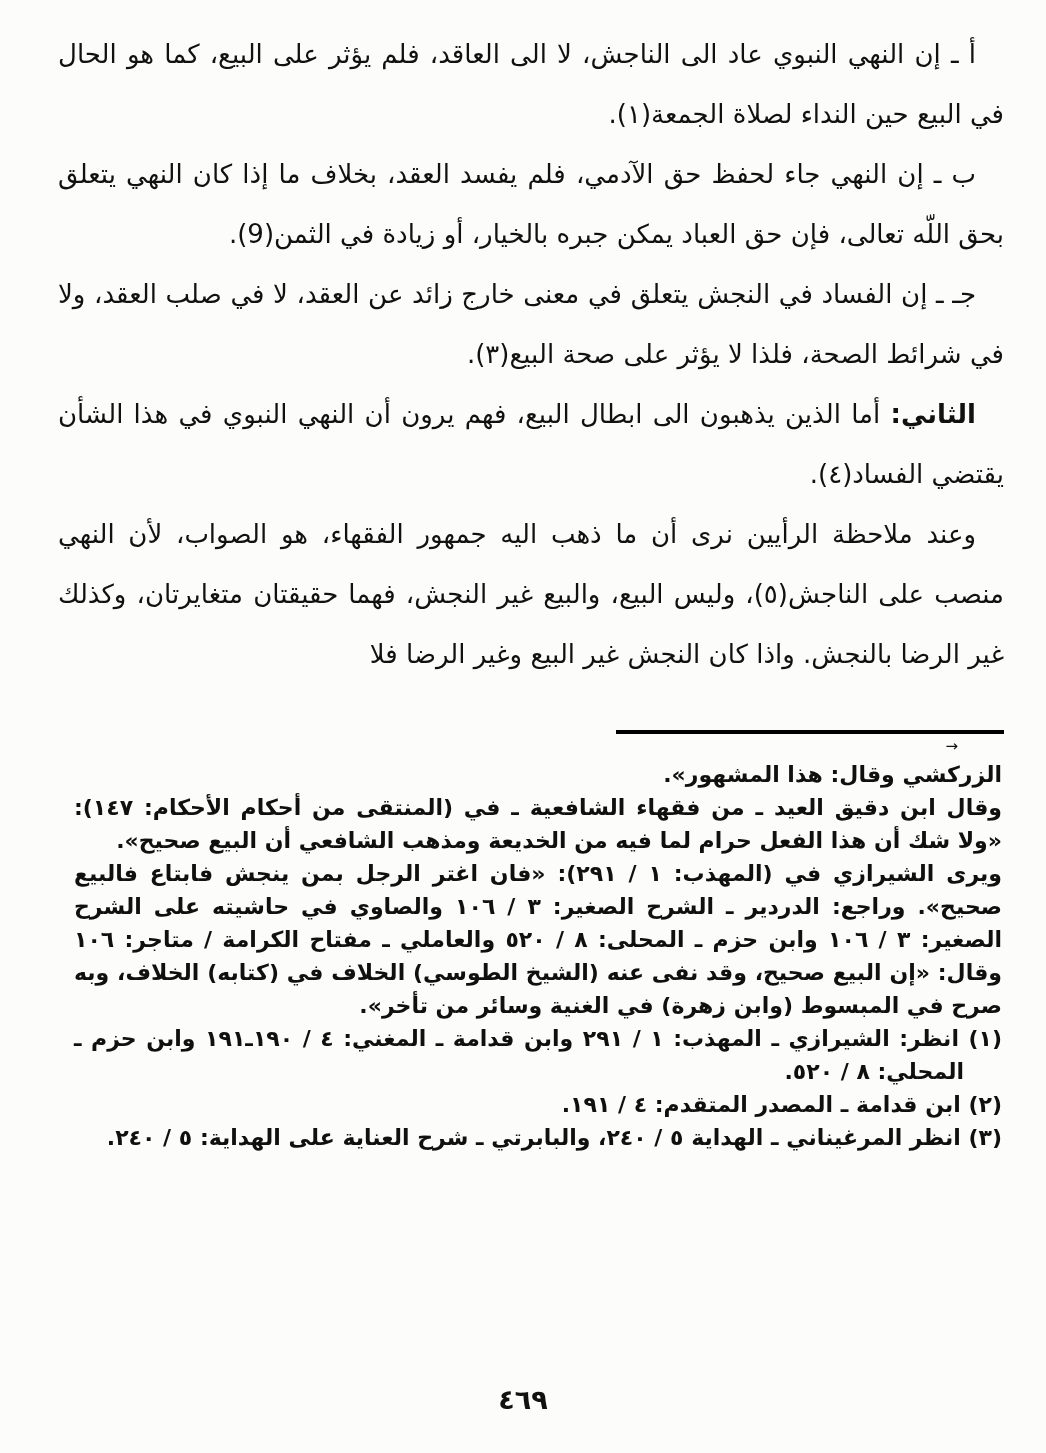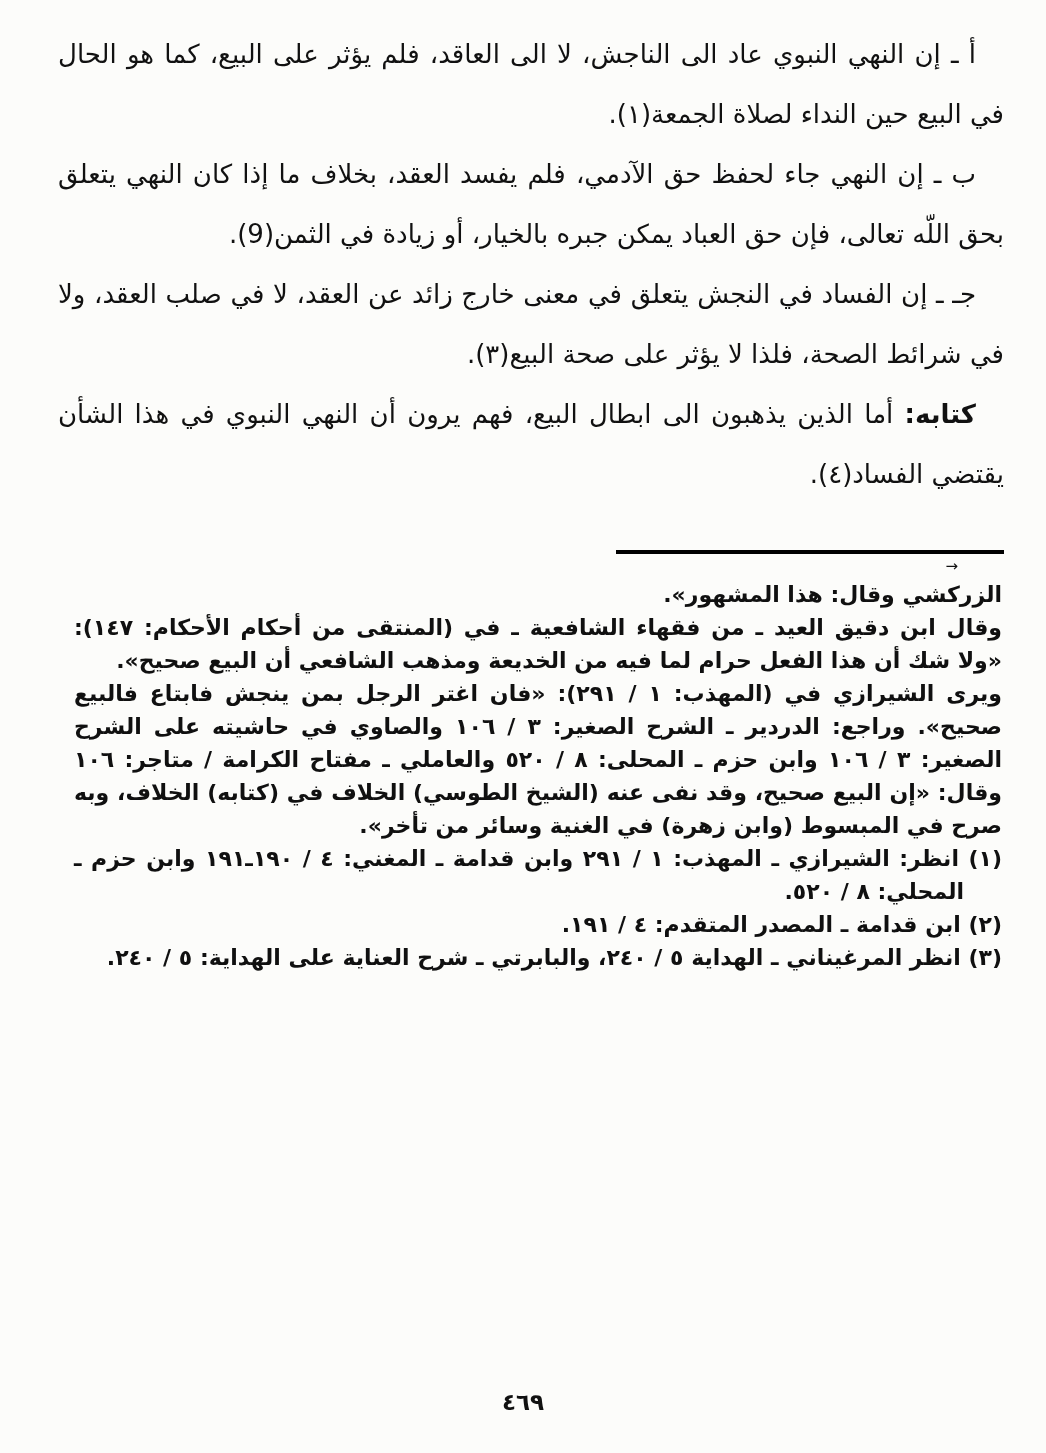--- a/index.html
+++ b/index.html
@@ -53,35 +53,36 @@
     padding-right: 2px;
   }
   .fn-item { padding-right: 38px; text-indent: -38px; }
   .fn-marker { white-space: nowrap; }
   
   .page-number {
     position: absolute;
     left: 0; right: 0;
     bottom: 38px;
     text-align: center;
-    font-size: 23px;
+    font-size: 27px;
     font-weight: bold;
     color: #111;
   }
 </style>
 </head>
 <body>
 
 <div class="page">
 
   <main class="main-text">
     <p class="para"><span class="lead"></span> <span>أ ـ إن النهي النبوي عاد الى الناجش، لا الى العاقد، فلم يؤثر على البيع، كما هو الحال في البيع حين النداء لصلاة الجمعة(١).</span></p>
     <p class="para"><span class="lead"></span> <span>ب ـ إن النهي جاء لحفظ حق الآدمي، فلم يفسد العقد، بخلاف ما إذا كان النهي يتعلق بحق اللّه تعالى، فإن حق العباد يمكن جبره بالخيار، أو زيادة في الثمن(9).</span></p>
     <p class="para"><span class="lead"></span> <span>جـ ـ إن الفساد في النجش يتعلق في معنى خارج زائد عن العقد، لا في صلب العقد، ولا في شرائط الصحة، فلذا لا يؤثر على صحة البيع(٣).</span></p>
-    <p class="para"><span class="lead">كتابه:</span> <span>أما الذين يذهبون الى ابطال البيع، فهم يرون أن النهي النبوي في هذا الشأن يقتضي الفساد(٤).</span></p>
+    <p class="para"><span class="lead">الثاني:</span> <span>أما الذين يذهبون الى ابطال البيع، فهم يرون أن النهي النبوي في هذا الشأن يقتضي الفساد(٤).</span></p>
+    <p class="para"><span class="lead"></span> <span>وعند ملاحظة الرأيين نرى أن ما ذهب اليه جمهور الفقهاء، هو الصواب، لأن النهي منصب على الناجش(٥)، وليس البيع، والبيع غير النجش، فهما حقيقتان متغايرتان، وكذلك غير الرضا بالنجش. واذا كان النجش غير البيع وغير الرضا فلا</span></p>
   </main>
 
   <div class="sep-line"></div>
   <div class="cont-arrow">→</div>
 
   <section class="footnotes">
     <p class="fn-cont">الزركشي وقال: هذا المشهور».</p>
     <p class="fn-cont">وقال ابن دقيق العيد ـ من فقهاء الشافعية ـ في (المنتقى من أحكام الأحكام: ١٤٧): «ولا شك أن هذا الفعل حرام لما فيه من الخديعة ومذهب الشافعي أن البيع صحيح».</p>
     <p class="fn-cont">ويرى الشيرازي في (المهذب: ١ / ٢٩١): «فان اغتر الرجل بمن ينجش فابتاع فالبيع صحيح». وراجع: الدردير ـ الشرح الصغير: ٣ / ١٠٦ والصاوي في حاشيته على الشرح الصغير: ٣ / ١٠٦ وابن حزم ـ المحلى: ٨ / ٥٢٠ والعاملي ـ مفتاح الكرامة / متاجر: ١٠٦ وقال: «إن البيع صحيح، وقد نفى عنه (الشيخ الطوسي) الخلاف في (كتابه) الخلاف، وبه صرح في المبسوط (وابن زهرة) في الغنية وسائر من تأخر».</p>
 

